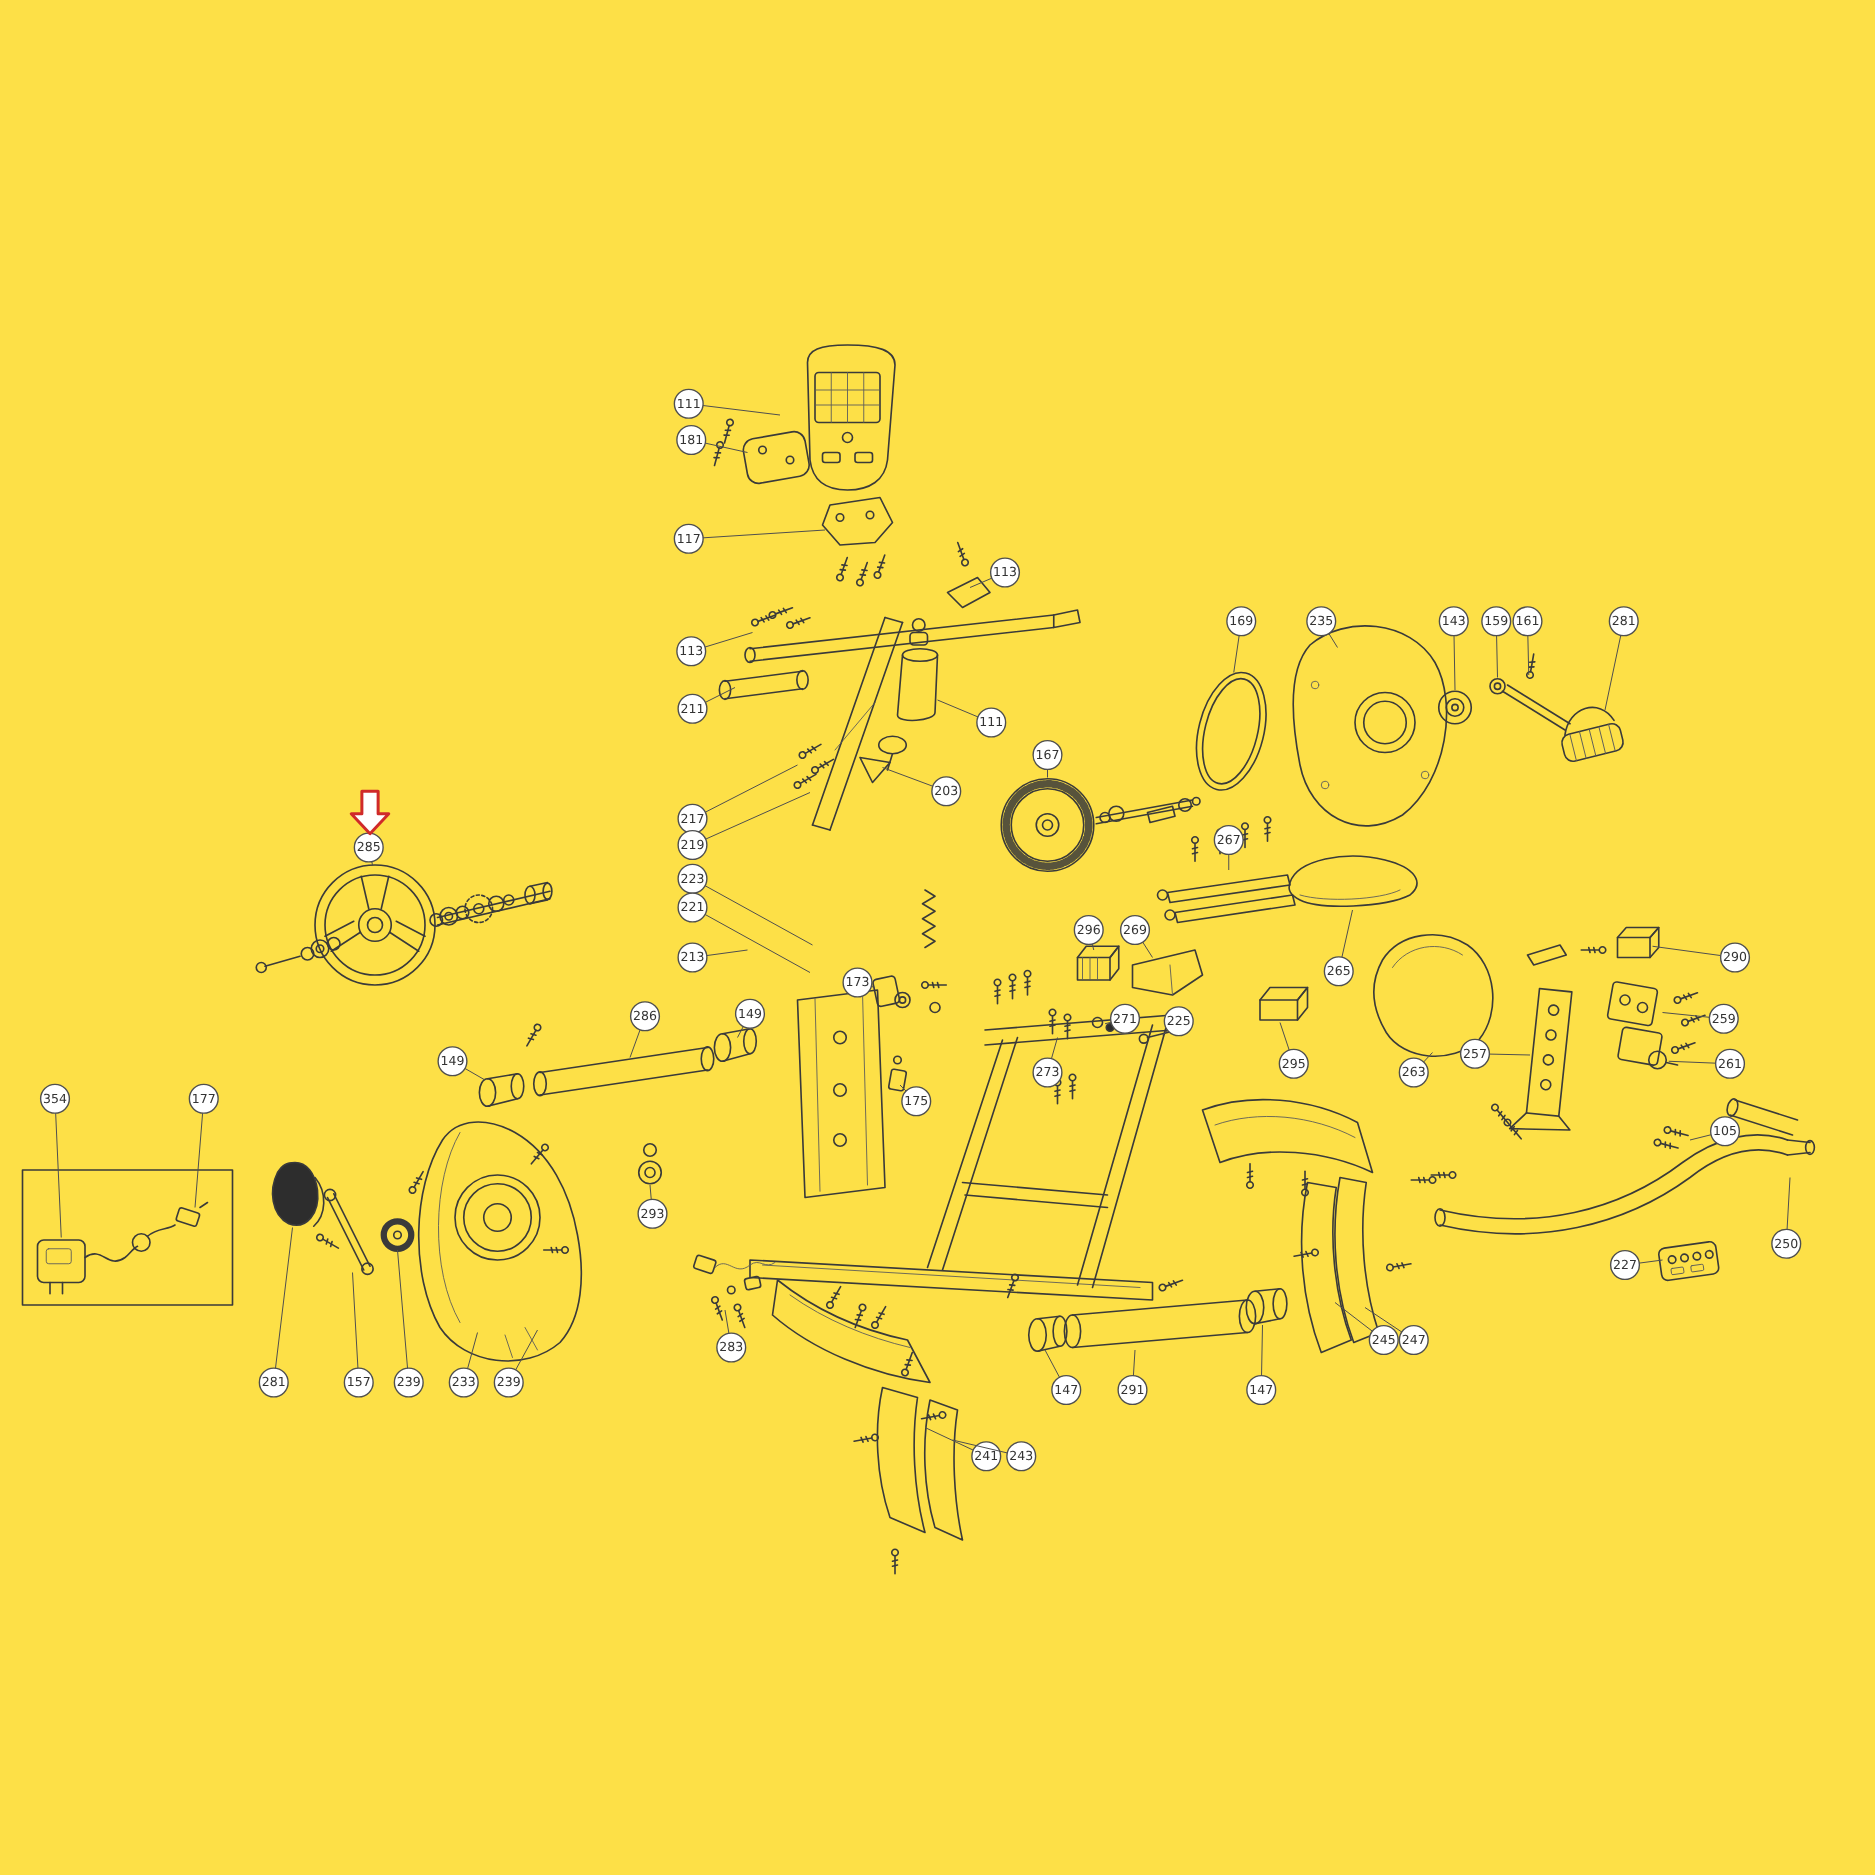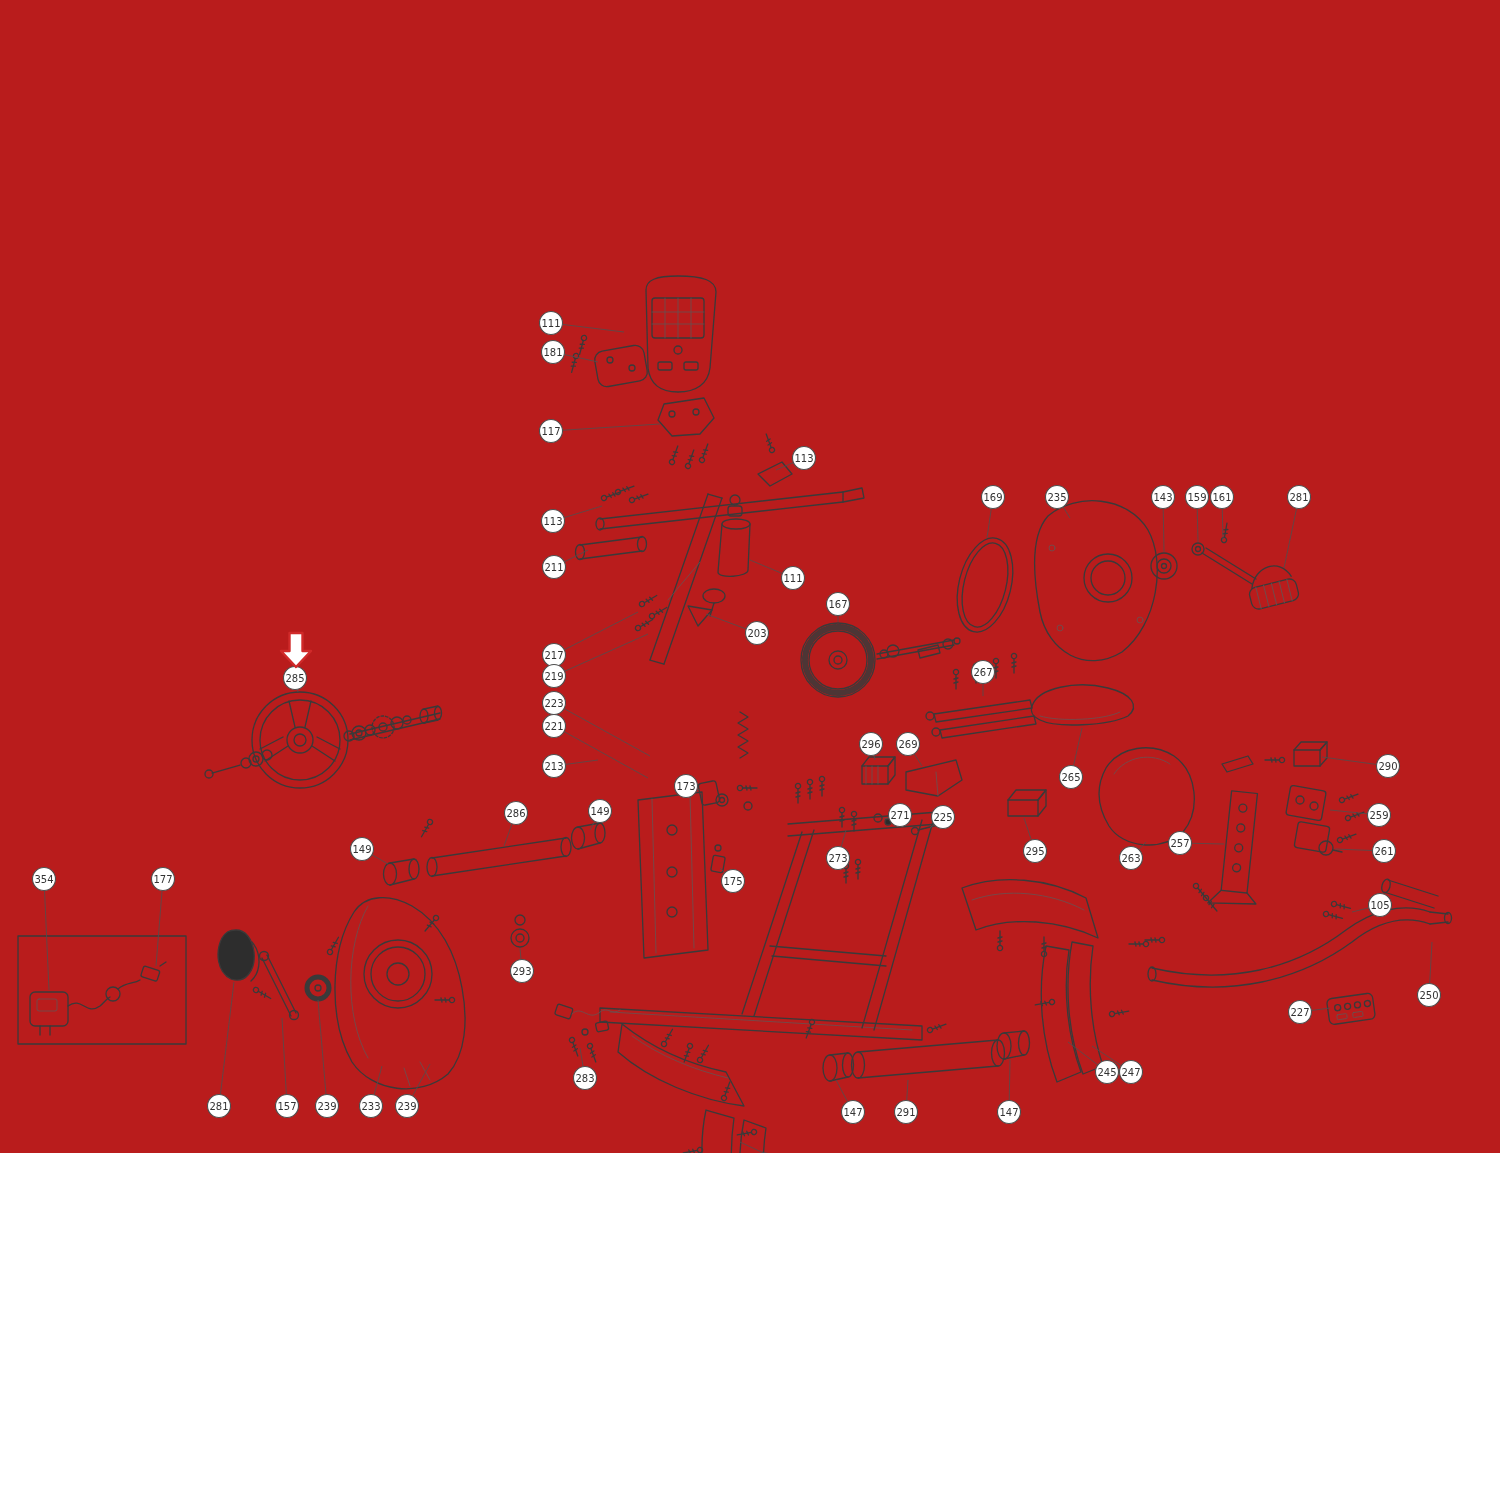--- a/index.html
+++ b/index.html
@@ -1,16 +1,16 @@
 <!DOCTYPE html>
 <html><head>
 <meta charset="utf-8">
 <style>
   html,body{margin:0;padding:0;background:#fff;}
-  .stage{width:1500px;height:1153px;position:relative;background:#b91c1c;
+  .stage{width:1500px;height:1500px;position:relative;background:#fde047;
          font-family:"DejaVu Sans","Liberation Sans",sans-serif;}
   svg{display:block;}
   .ln{fill:none;stroke:#3a3a3a;stroke-width:1.3;stroke-linecap:round;stroke-linejoin:round;}
   .lnthin{fill:none;stroke:#5a5a5a;stroke-width:0.7;}
   .leader{stroke:#4f4f4f;stroke-width:0.8;fill:none;}
   .callout-circle{fill:#ffffff;stroke:#4f4f4f;stroke-width:1.1;}
   .callout-text{font-family:"DejaVu Sans","Liberation Sans",sans-serif;font-size:10px;fill:#333;
                 text-anchor:middle;dominant-baseline:central;}
 </style>
 </head>

